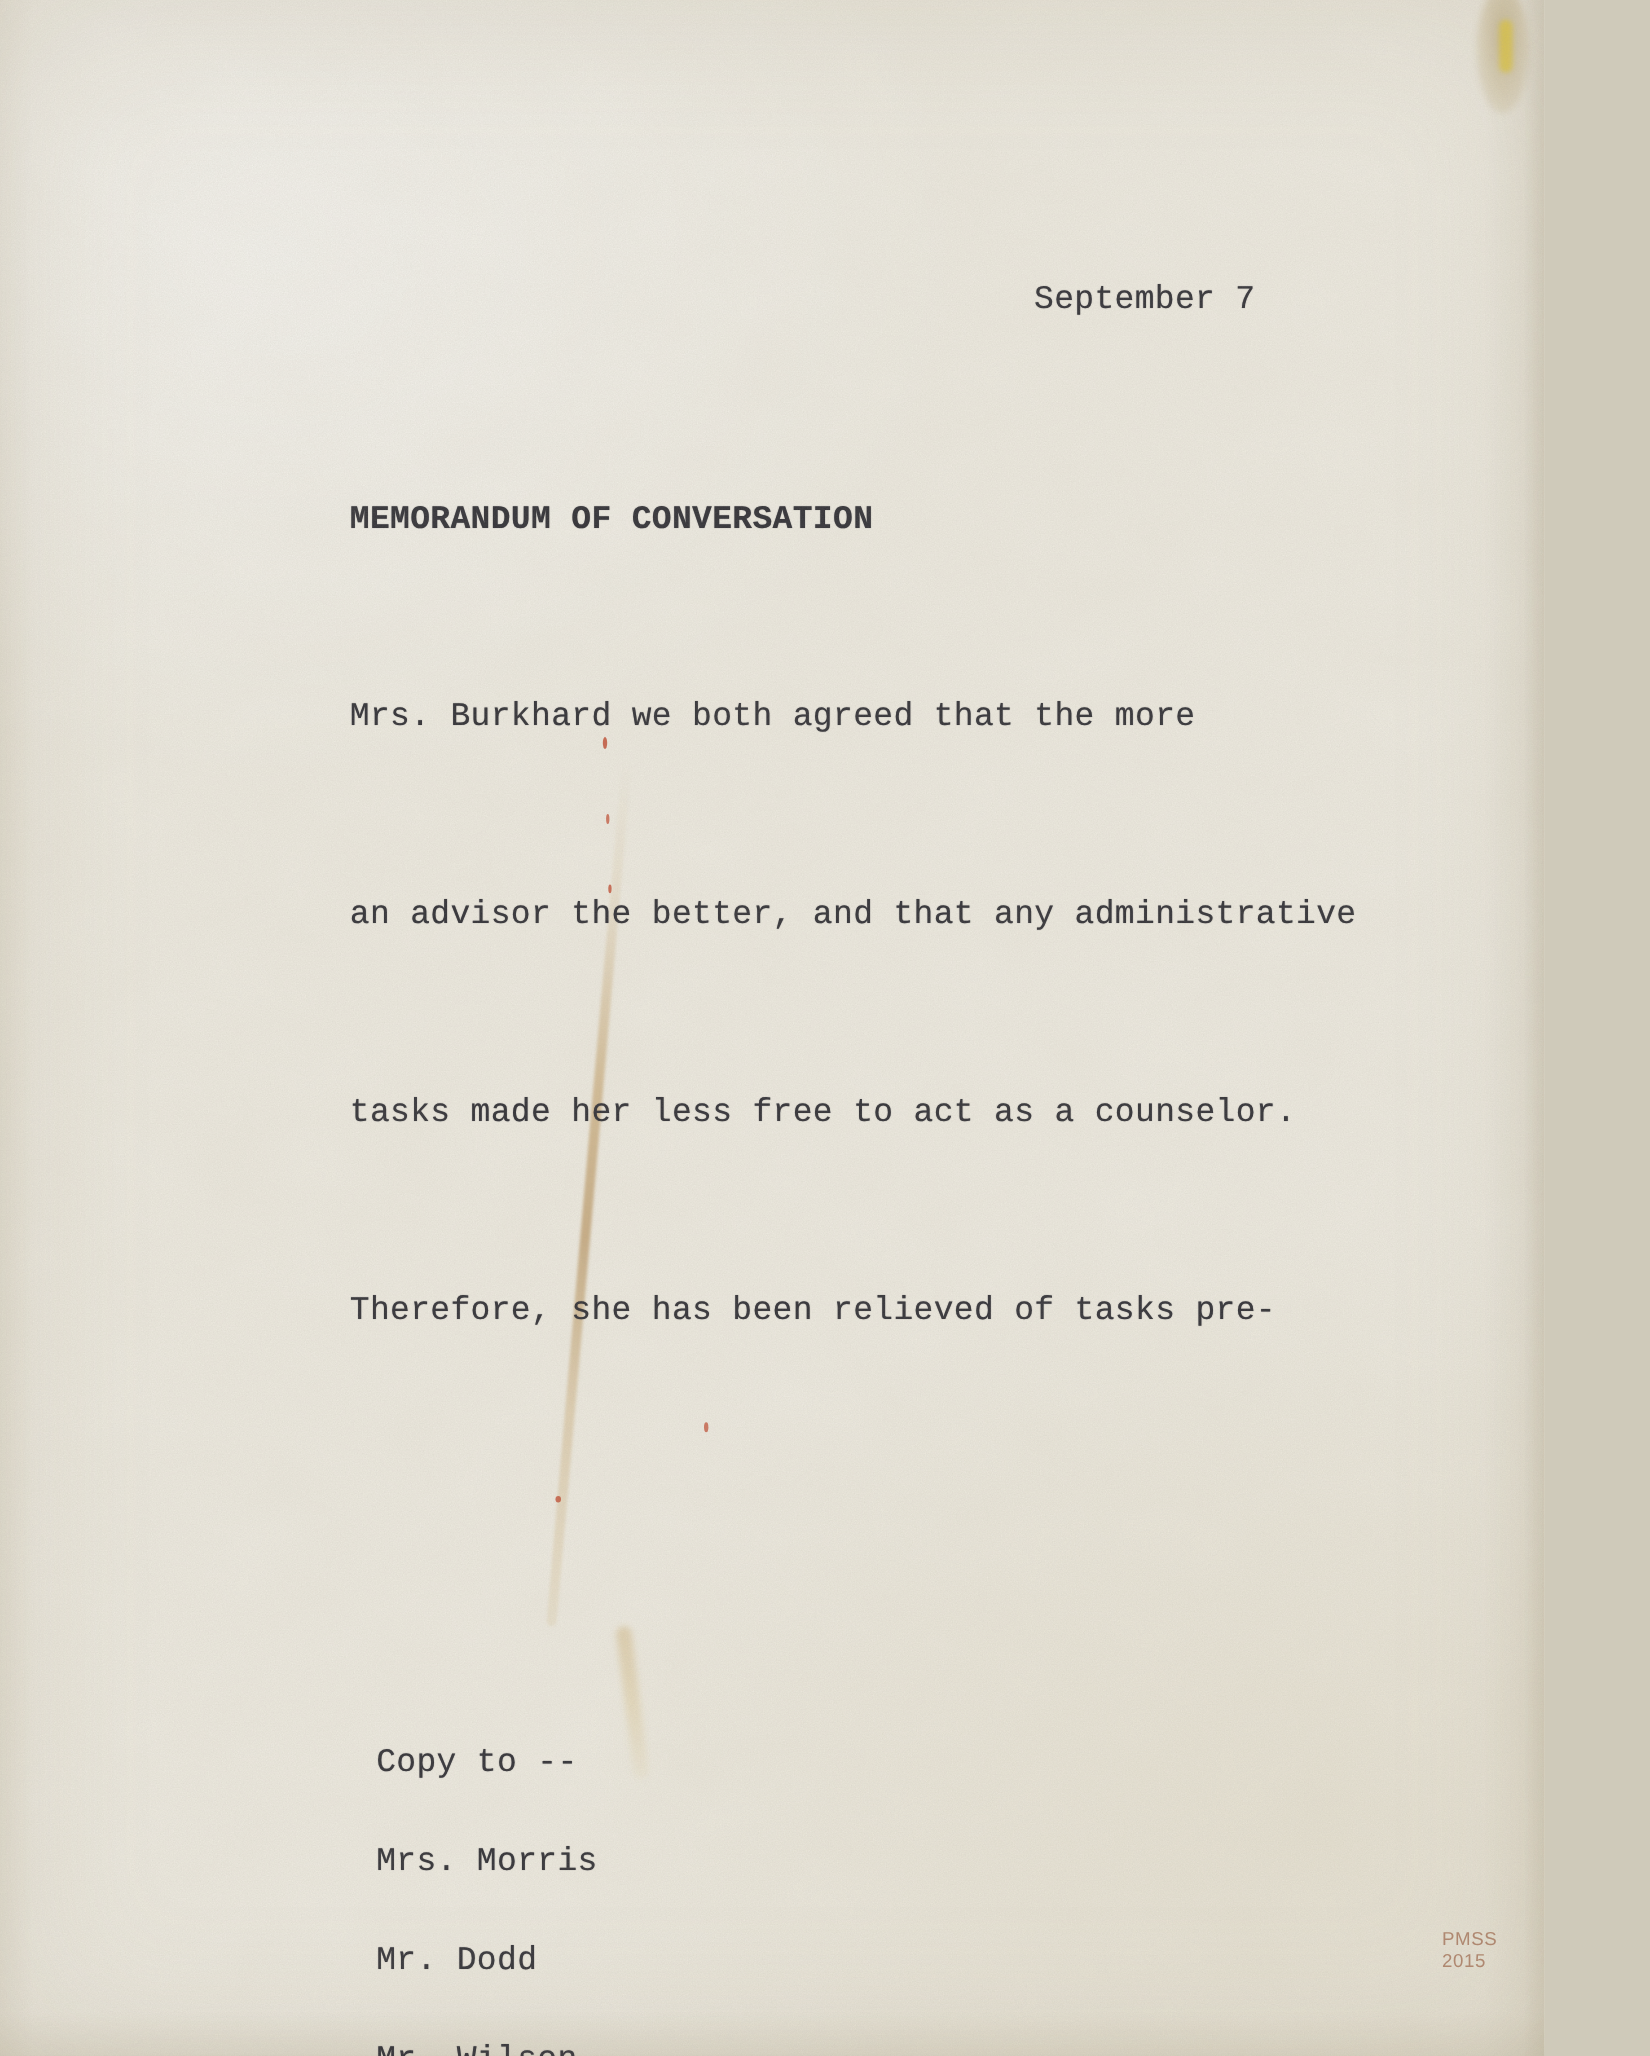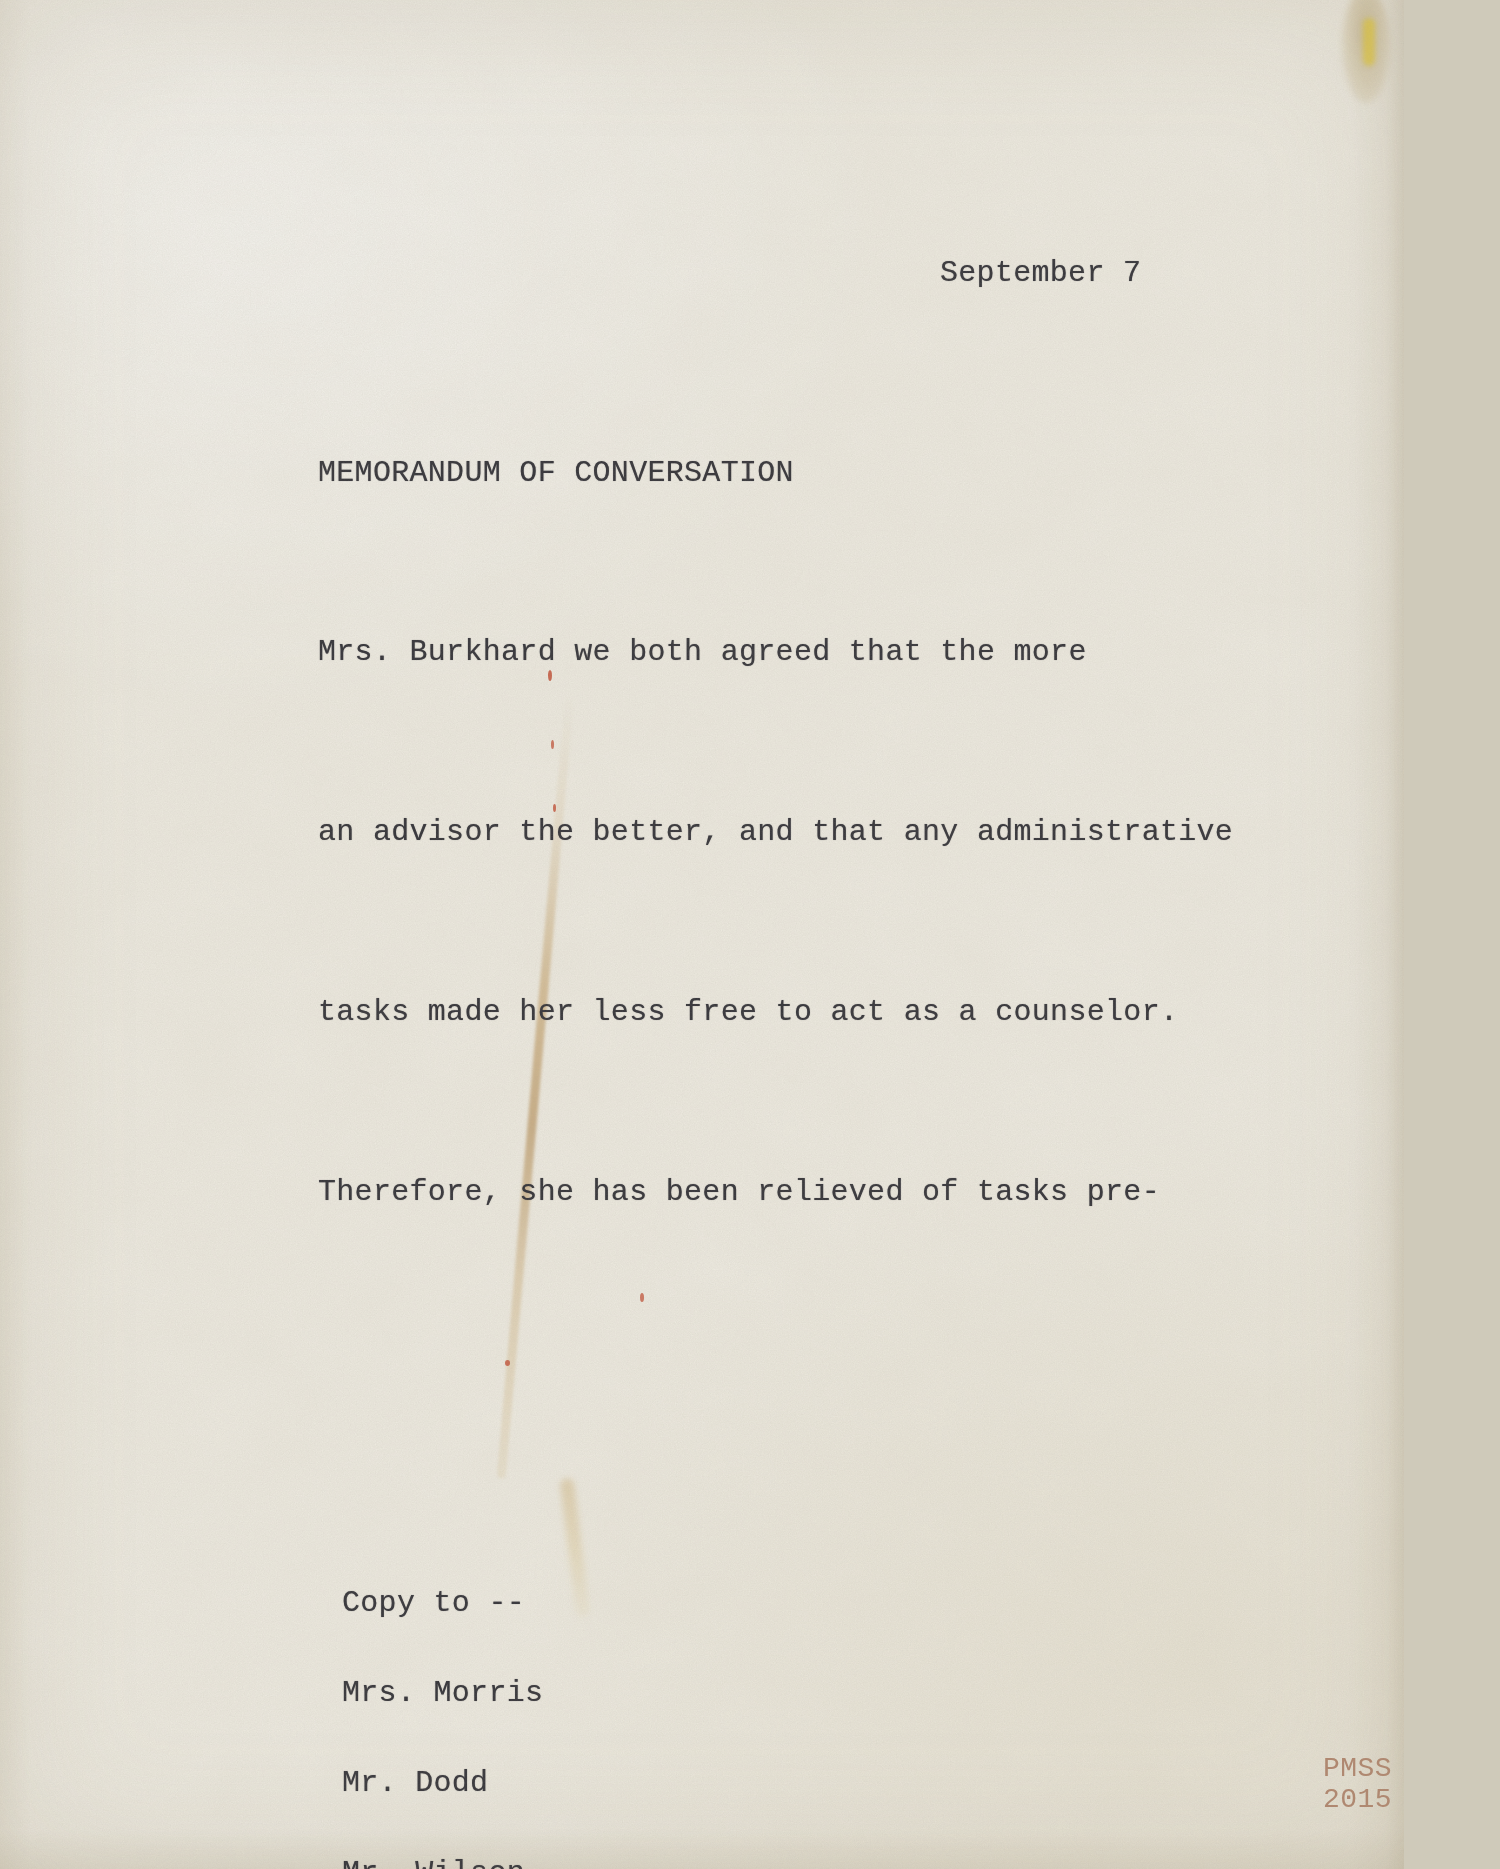--- a/index.html
+++ b/index.html
@@ -38,40 +38,40 @@
   }
   .date-line {
     left: 940px;
     top: 258px;
     line-height: 30px;
   }
   .heading {
     left: 318px;
     top: 398px;
     line-height: 30px;
+    font-weight: bold;
   }
   .memo-body {
     left: 318px;
     top: 502px;
     line-height: 60px;
   }
   .copy-block {
     left: 342px;
     top: 1528px;
     line-height: 30px;
   }
   .watermark {
     position: absolute;
     left: 1311px;
     top: 1753px;
-    font-family: Liberation Mono, monospace;
-    font-size: 28px;
+    font-family: Liberation Sans, sans-serif;
+    font-size: 17px;
     letter-spacing: 0.5px;
     color: #b1836a;
-    text-align: center;
   }
   
   .stain { position: absolute; pointer-events: none; }
   .streak-main {
     left: 531px; top: 690px;
     width: 9px; height: 790px;
     transform: rotate(5deg);
     background: linear-gradient(to bottom,
       rgba(201,162,99,0) 0%,
       rgba(201,162,99,0.18) 18%,

